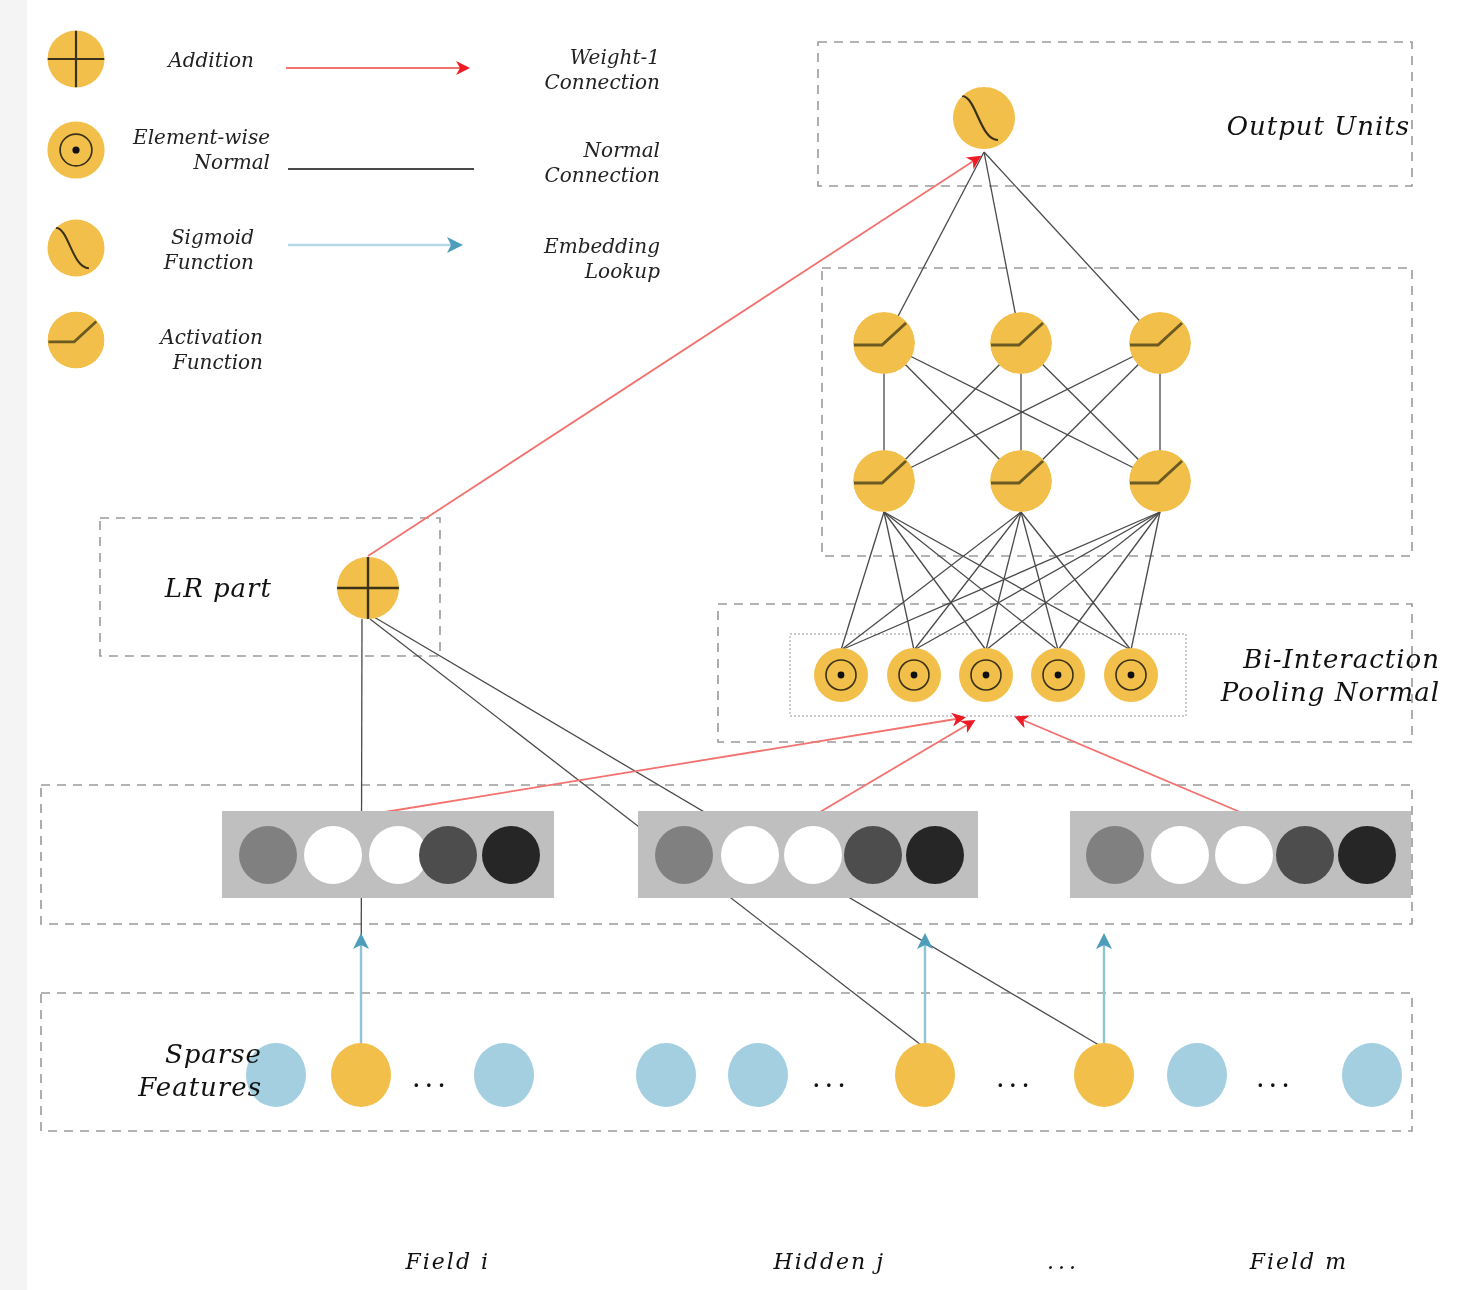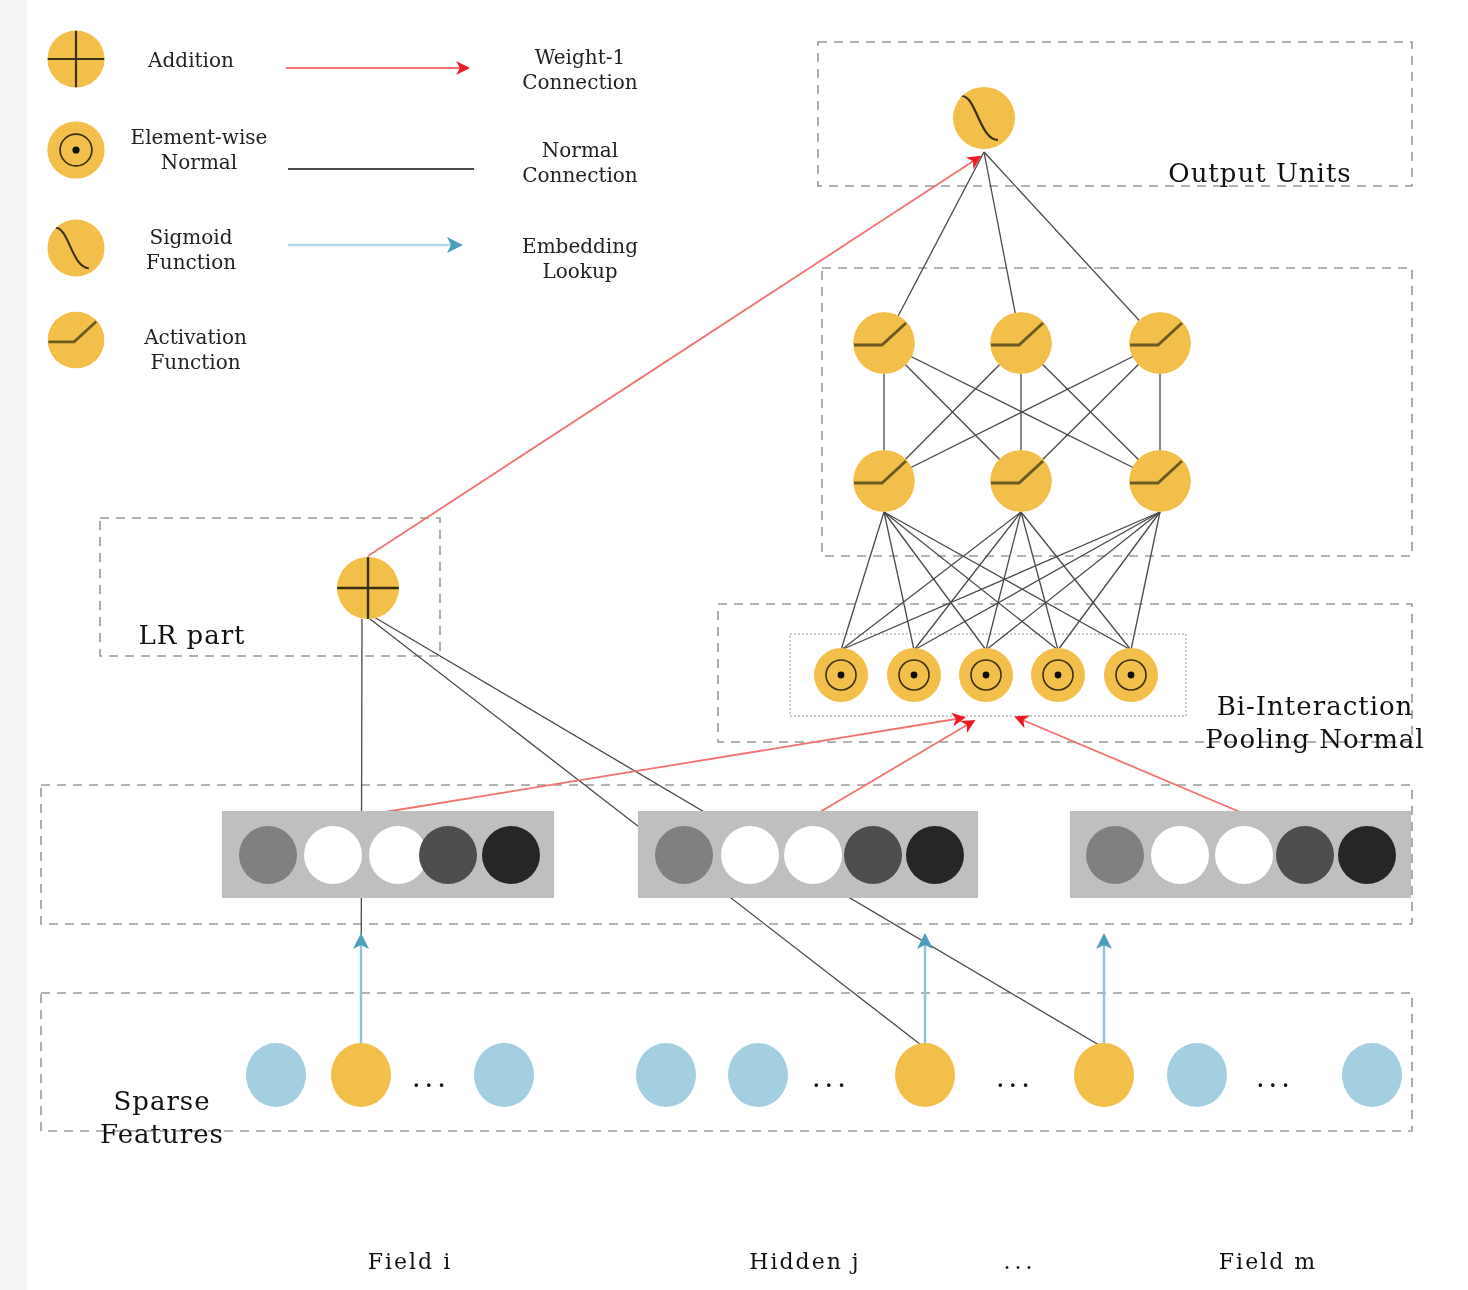--- a/index.html
+++ b/index.html
@@ -1,24 +1,24 @@
 <!DOCTYPE html>
 <html><head>
 <meta charset="utf-8">
 <style>
   html,body{margin:0;padding:0;background:#fff;}
   body{width:1468px;height:1290px;position:relative;overflow:hidden;
        font-family:"DejaVu Serif", serif;color:#1a1a1a;}
   #stage{position:absolute;left:0;top:0;width:1468px;height:1290px;}
   #leftstrip{position:absolute;left:0;top:0;width:27px;height:1290px;background:#f4f4f4;}
   svg#net{position:absolute;left:0;top:0;width:1468px;height:1290px;}
-  .lbl{position:absolute;text-align:center;line-height:1.25;
-       font-family:"DejaVu Serif", serif;white-space:pre-line;}
+  .lbl{position:absolute;text-align:right;line-height:1.25;
+       font-family:"DejaVu Serif", serif;white-space:pre-line;font-style:italic;}
   .legend-text{font-size:20px;color:#222;}
-  .box-text{font-size:26px;color:#111;letter-spacing:1px;margin-top:47px;}
+  .box-text{font-size:26px;color:#111;letter-spacing:1px;}
   .field-text{font-size:22px;color:#111;letter-spacing:2px;}
   .dots{position:absolute;font-size:27px;color:#111;letter-spacing:4px;}
 </style>
 </head>
 <body>
 
 <div id="stage">
 
   <div id="leftstrip"></div>
 

